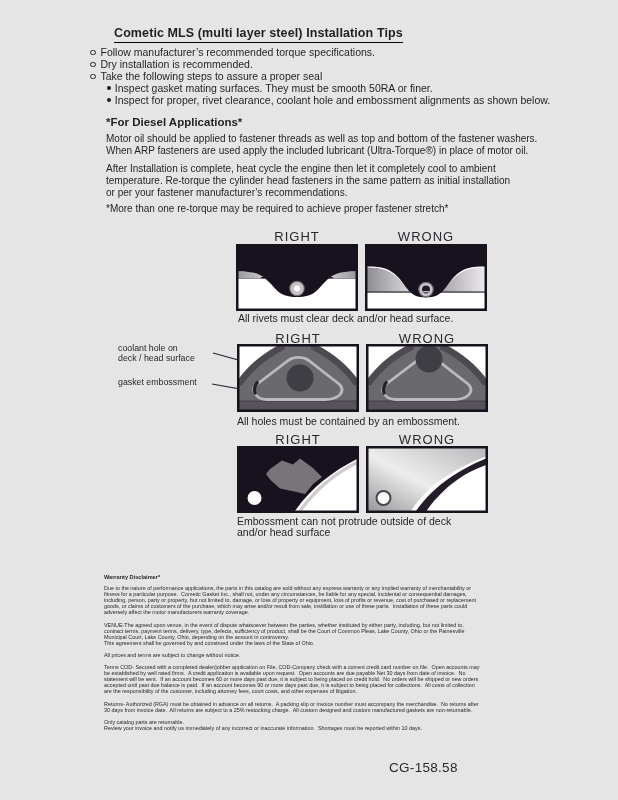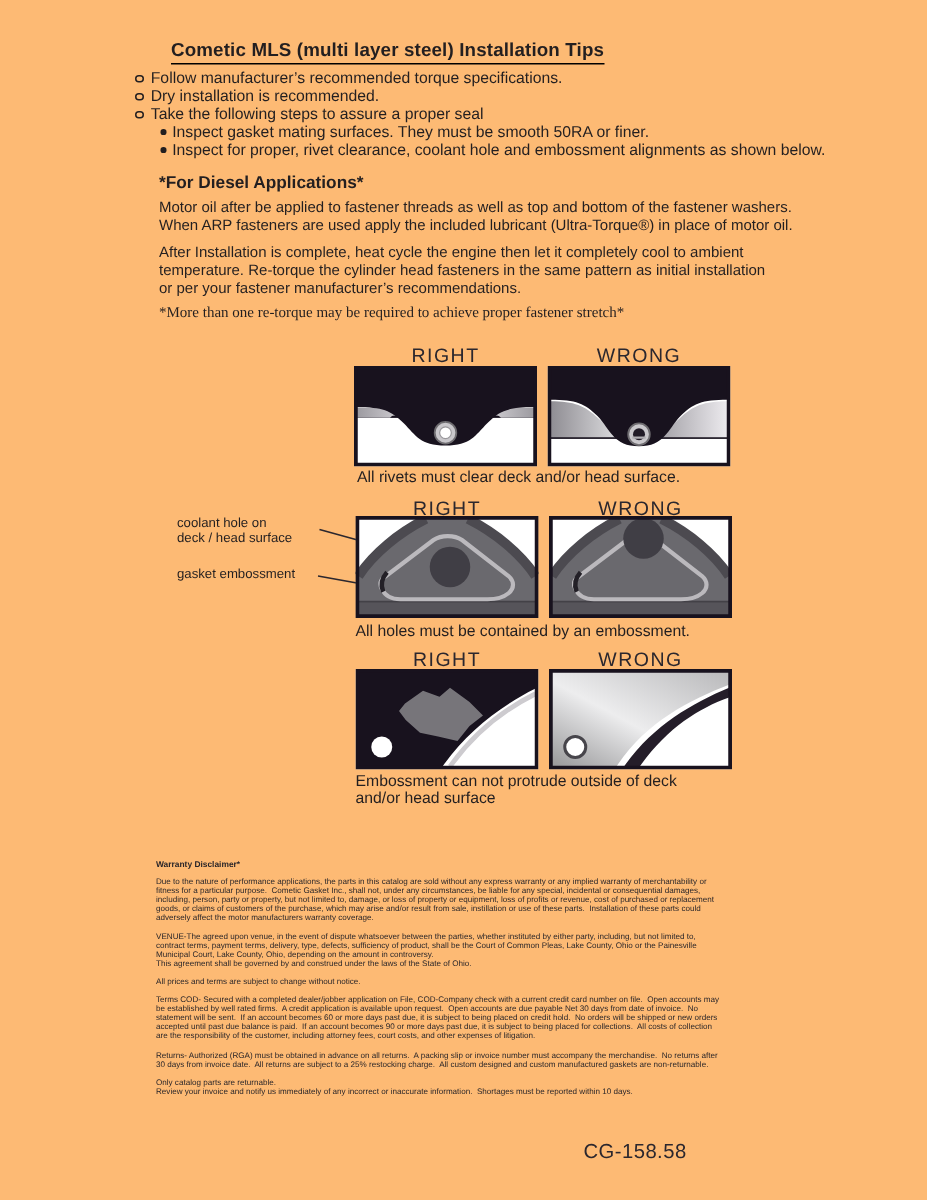--- a/index.html
+++ b/index.html
@@ -1,31 +1,31 @@
 <!DOCTYPE html>
 <html><head>
 <meta charset="utf-8">
 <style>
   html,body{margin:0;padding:0;background:#ffffff;}
   .page{
-    position:relative;width:618px;height:800px;background:#fdba74;
+    position:relative;width:618px;height:800px;background:#e5e5e5;
     font-family:"Liberation Sans", sans-serif;color:#231f20;overflow:hidden;
   }
   .title{
     position:absolute;left:114px;top:26px;font-size:12.5px;font-weight:700;
     border-bottom:1.5px solid #000;padding-bottom:1.5px;letter-spacing:.1px;
   }
   .tiplist{position:absolute;left:90px;top:46px;width:500px;font-size:10.5px;line-height:12px;}
   .tiprow{display:flex;align-items:flex-start;}
   .tiprow.sub{margin-left:17px;}
   .marker-o{flex:0 0 auto;width:3.5px;height:3.5px;border:1px solid #231f20;border-radius:50%;margin:3.5px 5px 0 0;}
   .marker-dot{flex:0 0 auto;width:3.8px;height:3.8px;background:#231f20;border-radius:50%;margin:3.8px 4px 0 0;}
   .diesel-h{position:absolute;left:106px;top:116px;font-size:11.5px;font-weight:700;}
   .para{position:absolute;left:106px;width:500px;font-size:10px;line-height:11.8px;white-space:pre-wrap;}
-  .d1{top:133px;} .d2{top:163px;} .dnote{top:203px;font-family:Liberation Serif, serif;}
+  .d1{top:133px;} .d2{top:163px;} .dnote{top:203px;}
   .diagrow{position:absolute;left:0;top:0;width:618px;}
   .row1{top:229px;height:102px;} .row2{top:331px;height:102px;} .row3{top:432px;height:110px;}
   .rw-label{position:absolute;width:122px;text-align:center;top:0;font-size:13px;letter-spacing:1px;color:#2b272e;}
   .lab-l{left:236px;} .lab-r{left:365px;}
   .panel{position:absolute;display:block;}
   .pan-l{left:236px;top:15px;} .pan-r{left:365px;top:15px;}
   .row2 .pan-l{left:237px;top:13px;} .row2 .pan-r{left:366px;top:13px;}
   .row3 .pan-l{left:237px;top:14px;} .row3 .pan-r{left:366px;top:14px;}
   .caption{position:absolute;font-size:10.5px;line-height:11px;color:#231f20;white-space:pre-wrap;}
   .cap1{left:238px;top:84px;}
@@ -63,21 +63,21 @@
       <span class="marker-dot"></span>
       <span>Inspect gasket mating surfaces.  They must be smooth 50RA or finer.</span>
     </div>
     <div class="tiprow sub">
       <span class="marker-dot"></span>
       <span>Inspect for proper, rivet clearance, coolant hole and embossment alignments as shown below.</span>
     </div>
   </div>
 
   <div class="diesel-h">*For Diesel Applications*</div>
-  <div class="para d1">Motor oil after be applied to fastener threads as well as top and bottom of the fastener washers.
+  <div class="para d1">Motor oil should be applied to fastener threads as well as top and bottom of the fastener washers.
 When ARP fasteners are used apply the included lubricant (Ultra-Torque®) in place of motor oil.</div>
   <div class="para d2">After Installation is complete, heat cycle the engine then let it completely cool to ambient
 temperature. Re-torque the cylinder head fasteners in the same pattern as initial installation
 or per your fastener manufacturer’s recommendations.</div>
   <div class="para dnote">*More than one re-torque may be required to achieve proper fastener stretch*</div>
 
   <div class="diagrow row1">
     <div class="rw-label lab-l">RIGHT</div>
     <div class="rw-label lab-r">WRONG</div>
 

